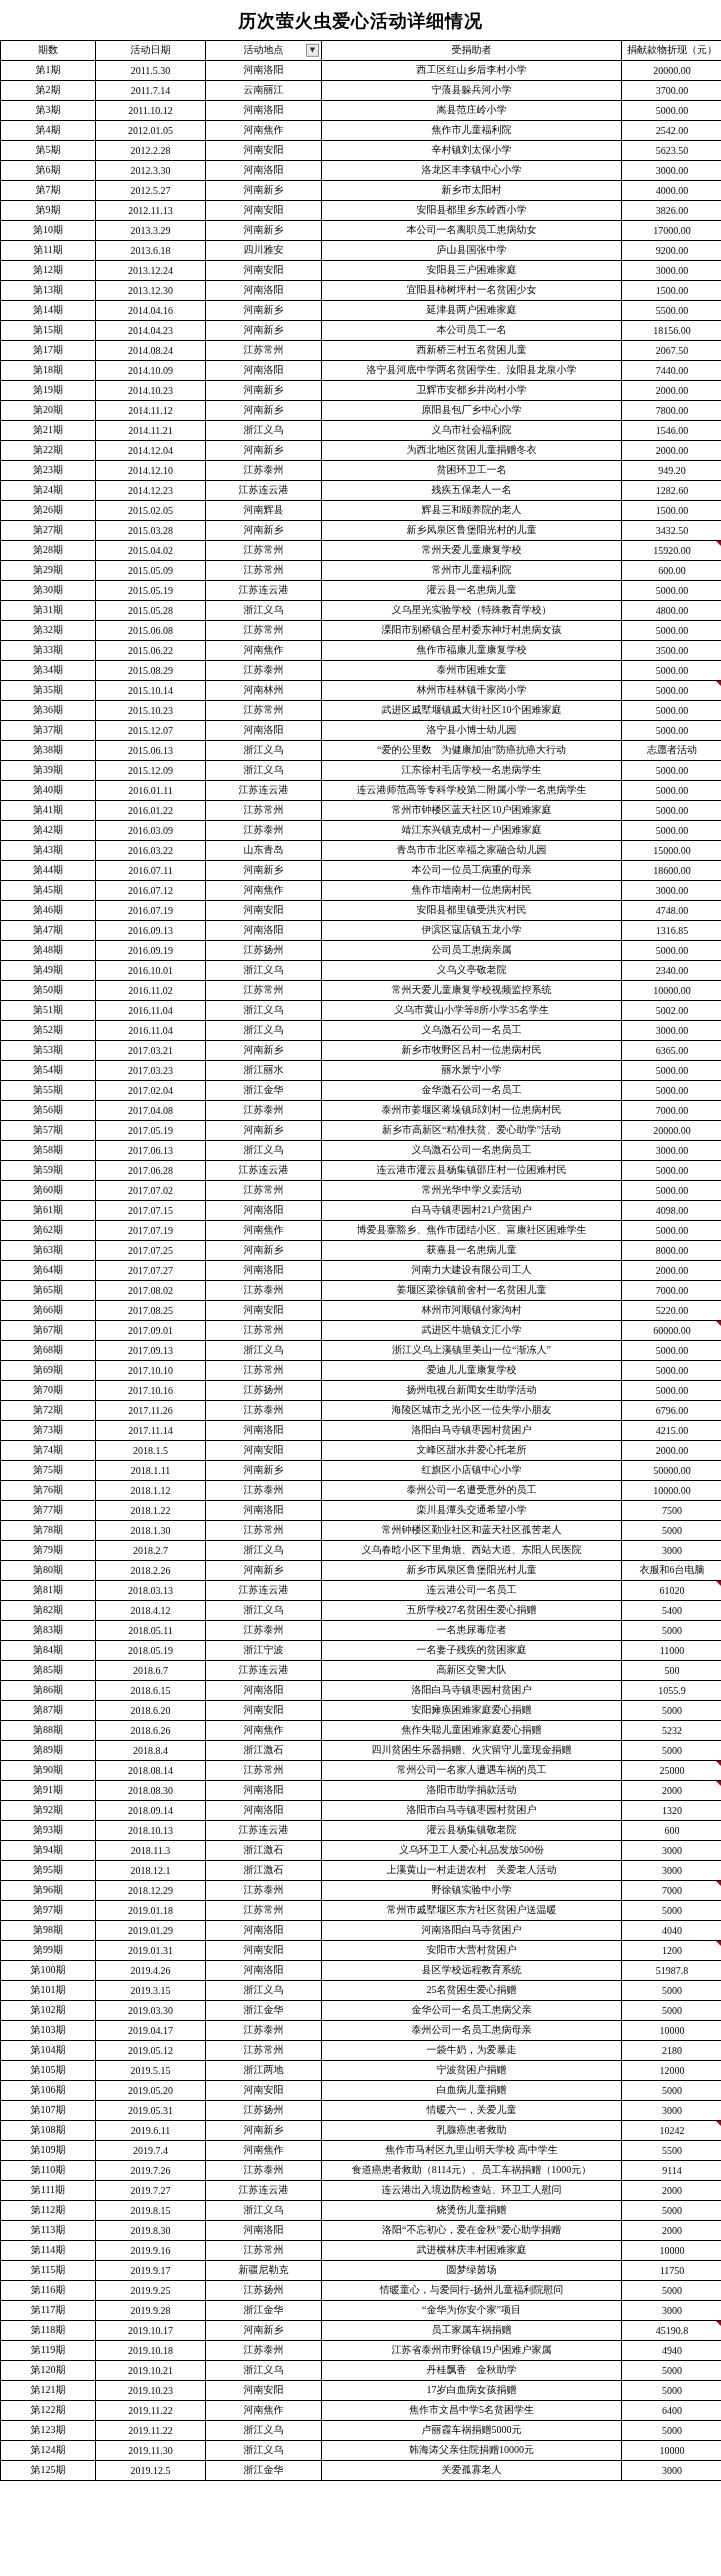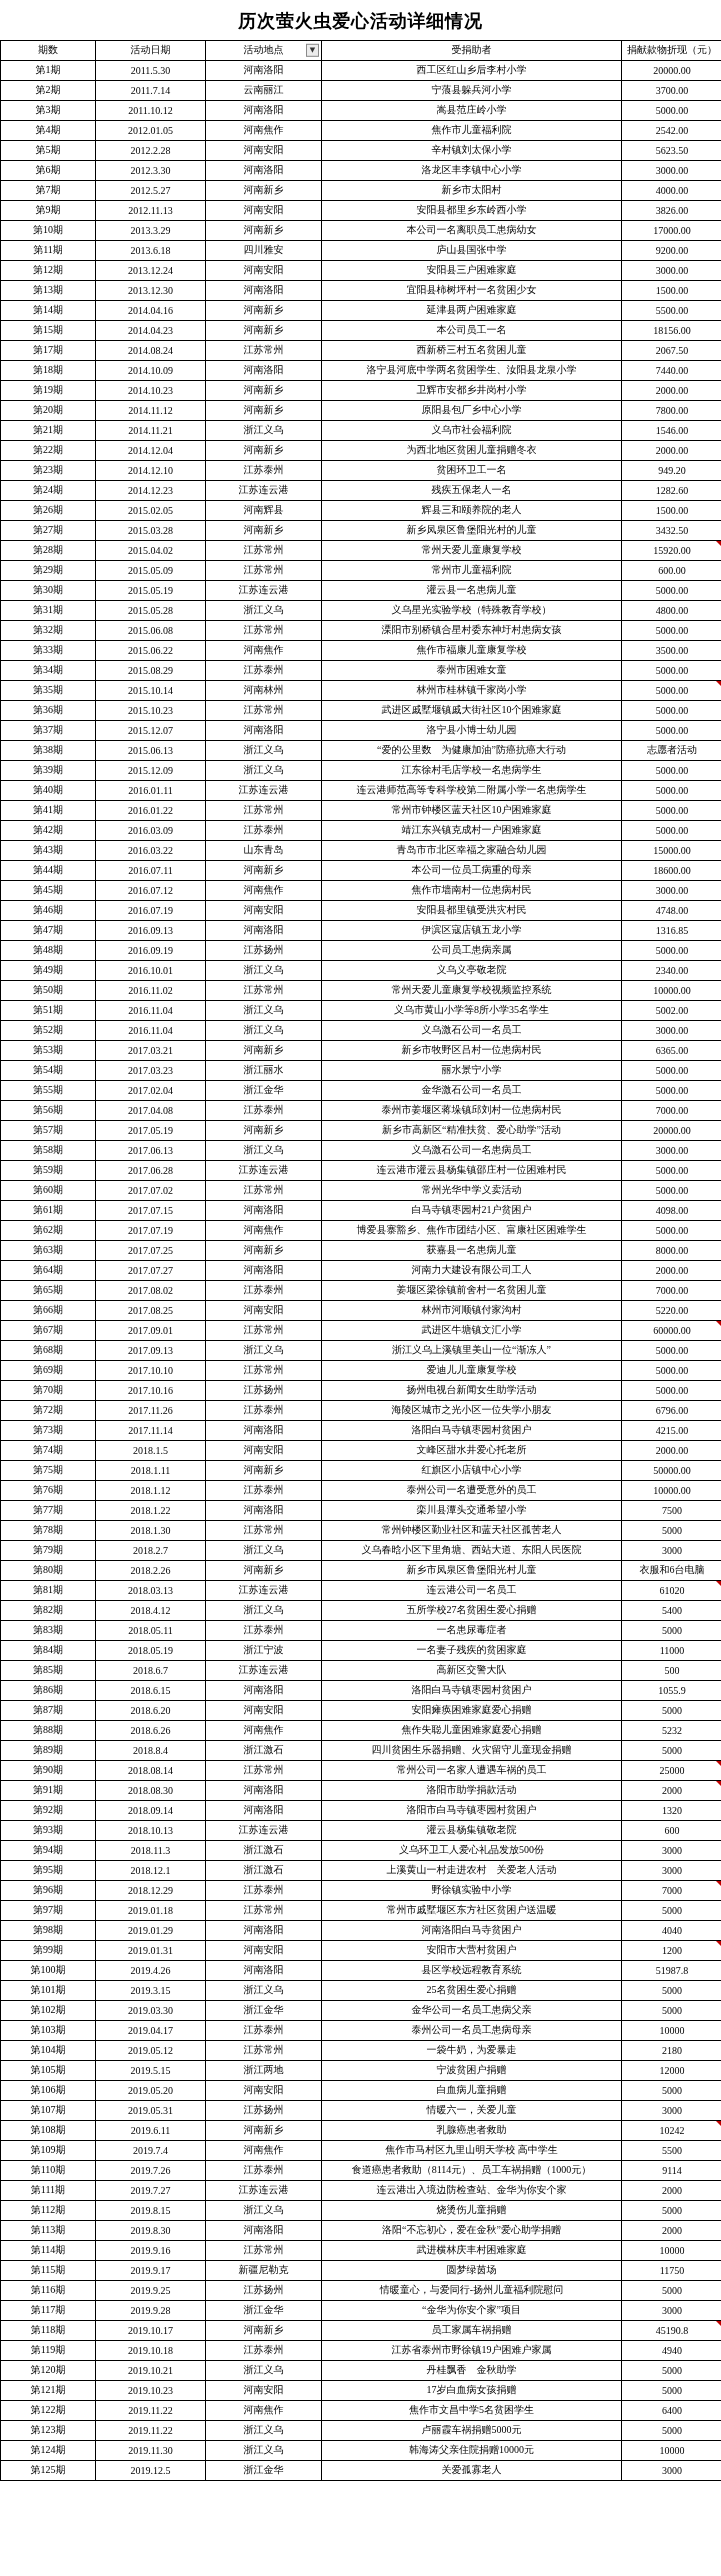--- a/index.html
+++ b/index.html
@@ -793,21 +793,21 @@
           <td>第110期</td>
           <td>2019.7.26</td>
           <td>江苏泰州</td>
           <td>食道癌患者救助（8114元）、员工车祸捐赠（1000元）</td>
           <td>9114</td>
         </tr>
         <tr>
           <td>第111期</td>
           <td>2019.7.27</td>
           <td>江苏连云港</td>
-          <td>连云港出入境边防检查站、金华为你安个家</td>
+          <td>连云港出入境边防检查站、环卫工人慰问</td>
           <td>2000</td>
         </tr>
         <tr>
           <td>第112期</td>
           <td>2019.8.15</td>
           <td>浙江义乌</td>
           <td>烧烫伤儿童捐赠</td>
           <td>5000</td>
         </tr>
         <tr>

